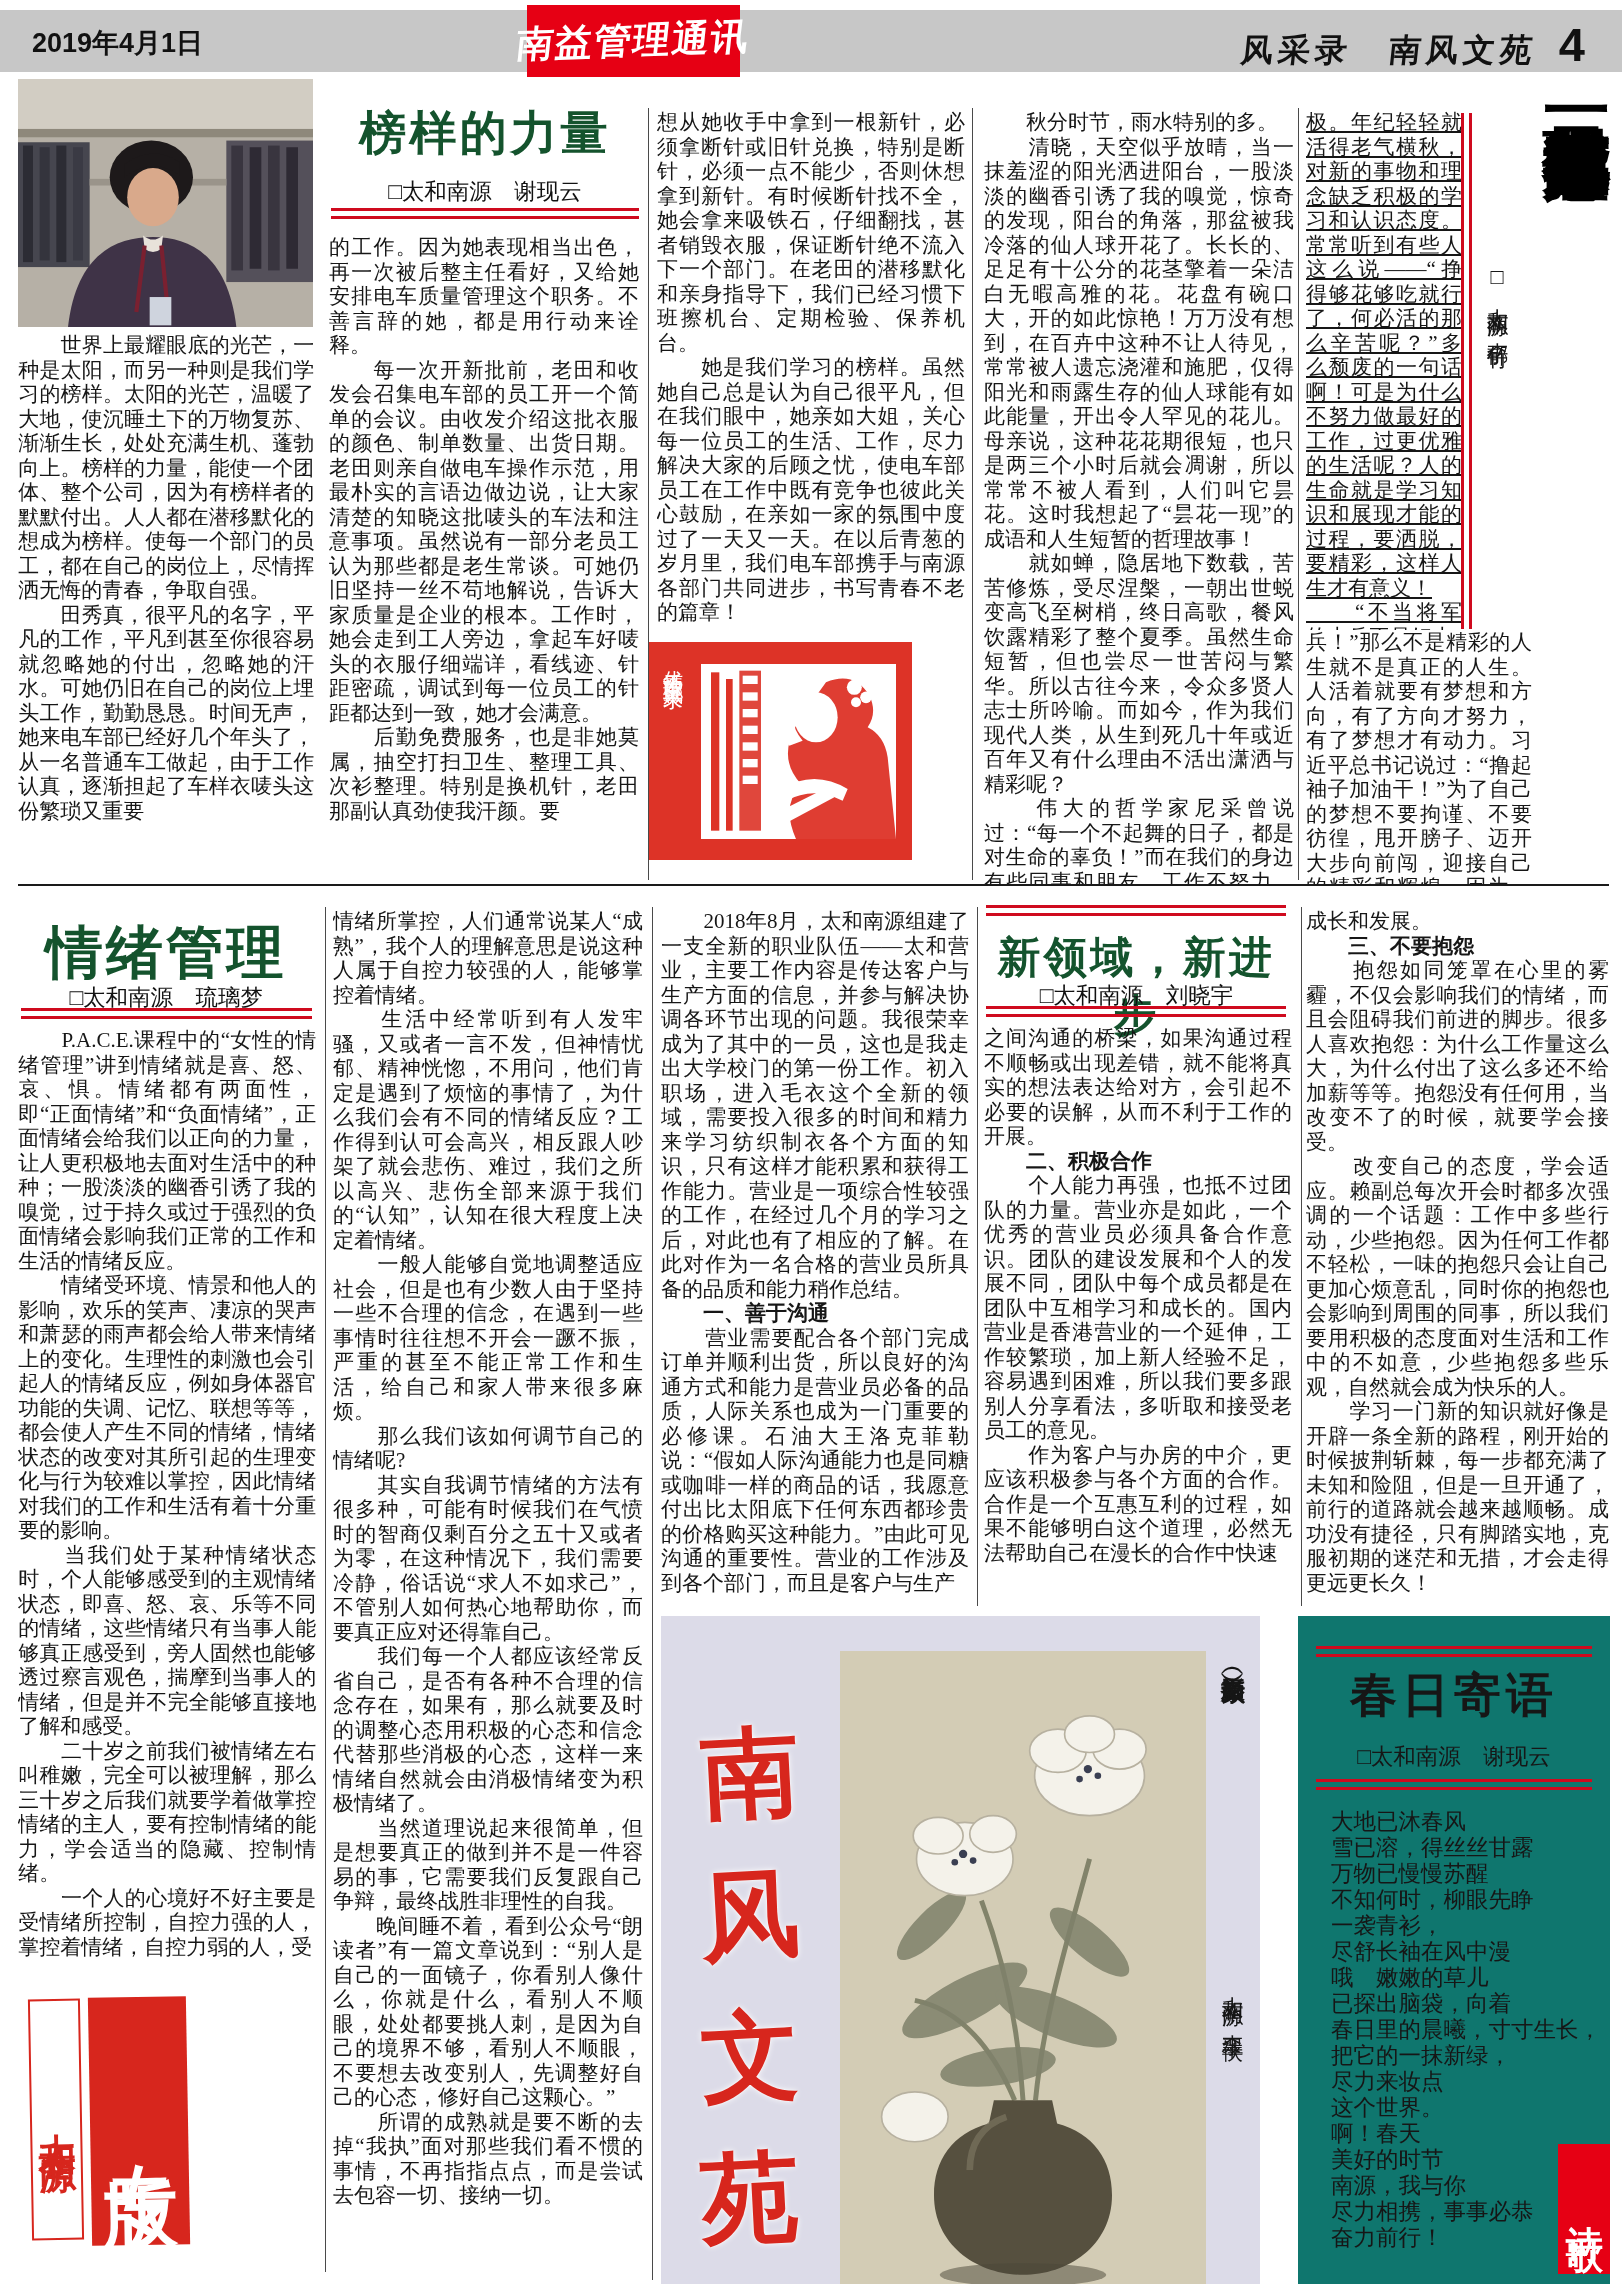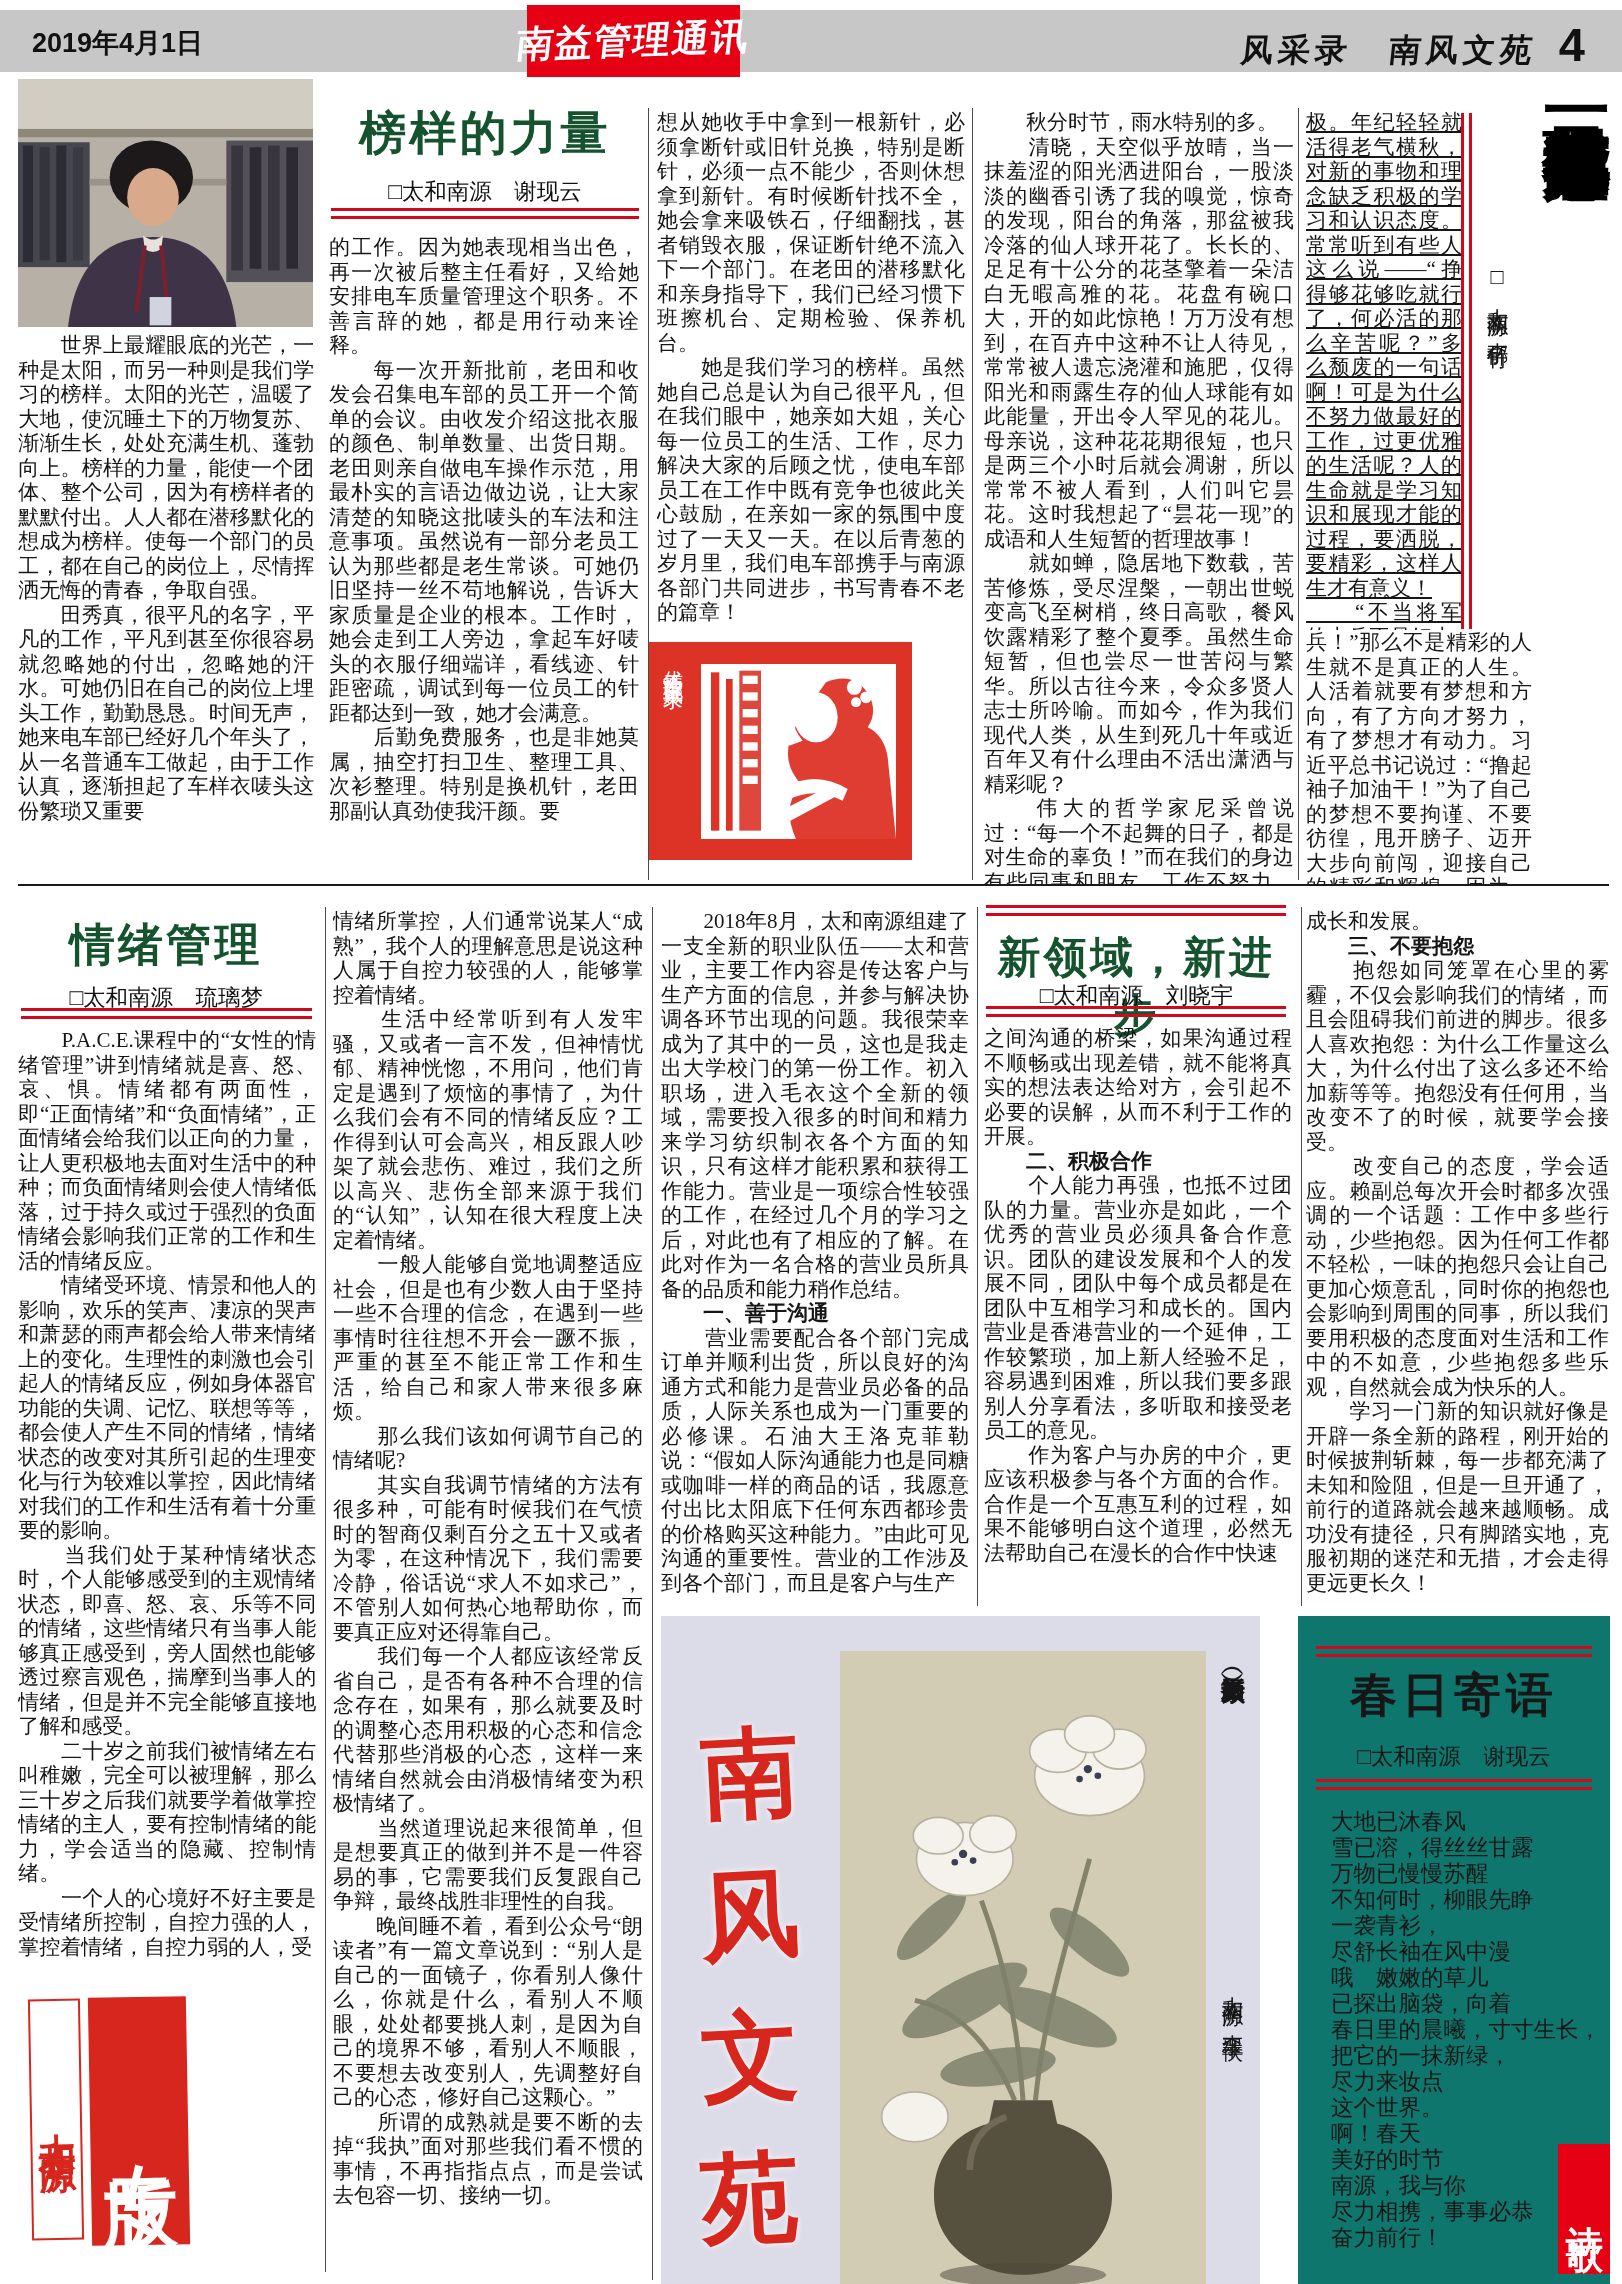--- a/index.html
+++ b/index.html
@@ -177,25 +177,25 @@
   <div class="vredrule" style="left:1461px;top:113px;height:516px;"></div>
   <div class="vertical-byline">□太和南源　李郁竹</div>
   <div class="vertical-headline">昙花尚能一现人生何必拘谨</div>
 
   <div class="vrule" style="left:648px;top:108px;height:772px;"></div>
   <div class="vrule" style="left:972px;top:108px;height:772px;"></div>
   <div class="vrule" style="left:1298px;top:108px;height:772px;"></div>
 
   <div class="hdivider" style="left:18.3px;top:884px;width:1591px;"></div>
 
-  <div class="art-title" style="left:18.3px;top:915px;width:296px;font-size:45px;text-align:center;">情绪管理</div>
+  <div class="art-title" style="left:18.3px;top:915px;width:296px;font-size:57px;text-align:center;">情绪管理</div>
   <div class="byline" style="left:18.3px;top:982px;width:296px;">□太和南源　琉璃梦</div>
   <div class="dredrule" style="left:21px;top:1008px;width:291px;"></div>
   <div class="col" style="left:18.3px;top:1028px;width:298px;height:962px;">
-      <div class="para">　　P.A.C.E.课程中的“女性的情绪管理”讲到情绪就是喜、怒、哀、惧。情绪都有两面性，即“正面情绪”和“负面情绪”，正面情绪会给我们以正向的力量，让人更积极地去面对生活中的种种；而负面情绪则会使人情绪低落，过于持久或过于强烈的负面情绪会影响我们正常的工作和生活的情绪反应。</div>
+      <div class="para">　　P.A.C.E.课程中的“女性的情绪管理”讲到情绪就是喜、怒、哀、惧。情绪都有两面性，即“正面情绪”和“负面情绪”，正面情绪会给我们以正向的力量，让人更积极地去面对生活中的种种；一股淡淡的幽香引诱了我的嗅觉，过于持久或过于强烈的负面情绪会影响我们正常的工作和生活的情绪反应。</div>
       <div class="para">　　情绪受环境、情景和他人的影响，欢乐的笑声、凄凉的哭声和萧瑟的雨声都会给人带来情绪上的变化。生理性的刺激也会引起人的情绪反应，例如身体器官功能的失调、记忆、联想等等，都会使人产生不同的情绪，情绪状态的改变对其所引起的生理变化与行为较难以掌控，因此情绪对我们的工作和生活有着十分重要的影响。</div>
       <div class="para">　　当我们处于某种情绪状态时，个人能够感受到的主观情绪状态，即喜、怒、哀、乐等不同的情绪，这些情绪只有当事人能够真正感受到，旁人固然也能够透过察言观色，揣摩到当事人的情绪，但是并不完全能够直接地了解和感受。</div>
       <div class="para">　　二十岁之前我们被情绪左右叫稚嫩，完全可以被理解，那么三十岁之后我们就要学着做掌控情绪的主人，要有控制情绪的能力，学会适当的隐藏、控制情绪。</div>
       <div class="para">　　一个人的心境好不好主要是受情绪所控制，自控力强的人，掌控着情绪，自控力弱的人，受</div>
     </div>
   <div class="col" style="left:333px;top:909px;width:310px;height:1370px;">
       <div class="para">情绪所掌控，人们通常说某人“成熟”，我个人的理解意思是说这种人属于自控力较强的人，能够掌控着情绪。</div>
       <div class="para">　　生活中经常听到有人发牢骚，又或者一言不发，但神情忧郁、精神恍惚，不用问，他们肯定是遇到了烦恼的事情了，为什么我们会有不同的情绪反应？工作得到认可会高兴，相反跟人吵架了就会悲伤、难过，我们之所以高兴、悲伤全部来源于我们的“认知”，认知在很大程度上决定着情绪。</div>
       <div class="para">　　一般人能够自觉地调整适应社会，但是也有少数人由于坚持一些不合理的信念，在遇到一些事情时往往想不开会一蹶不振，严重的甚至不能正常工作和生活，给自己和家人带来很多麻烦。</div>
       <div class="para">　　那么我们该如何调节自己的情绪呢?</div>

